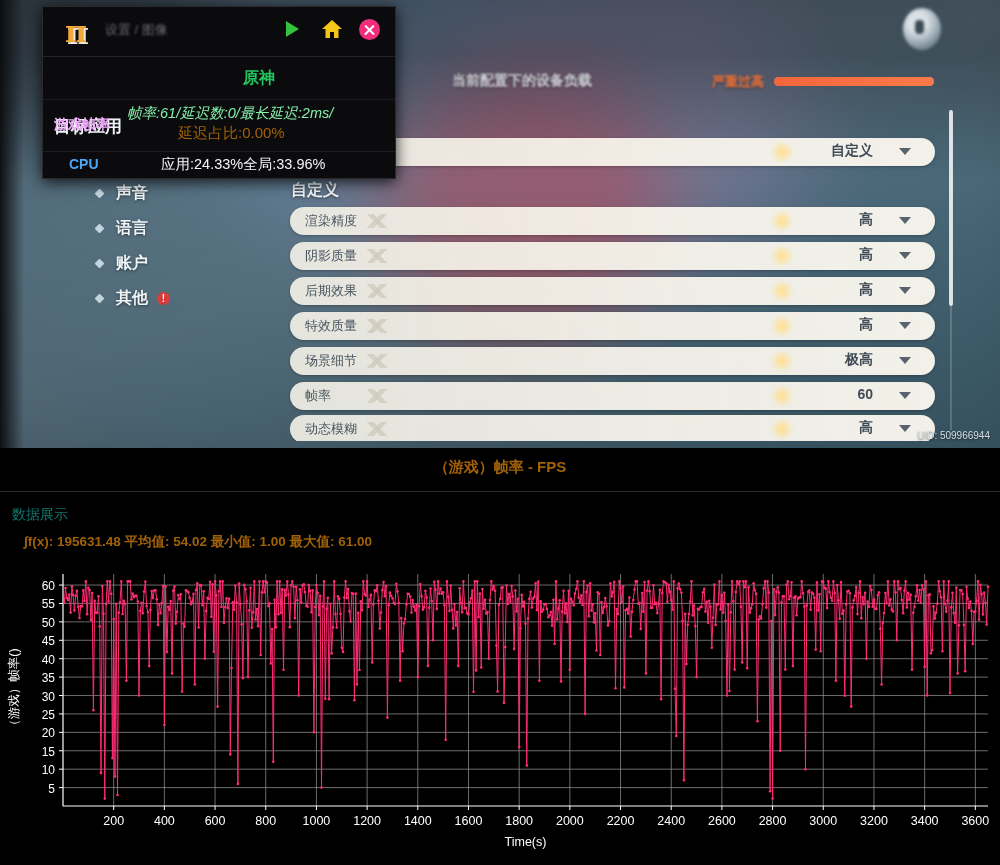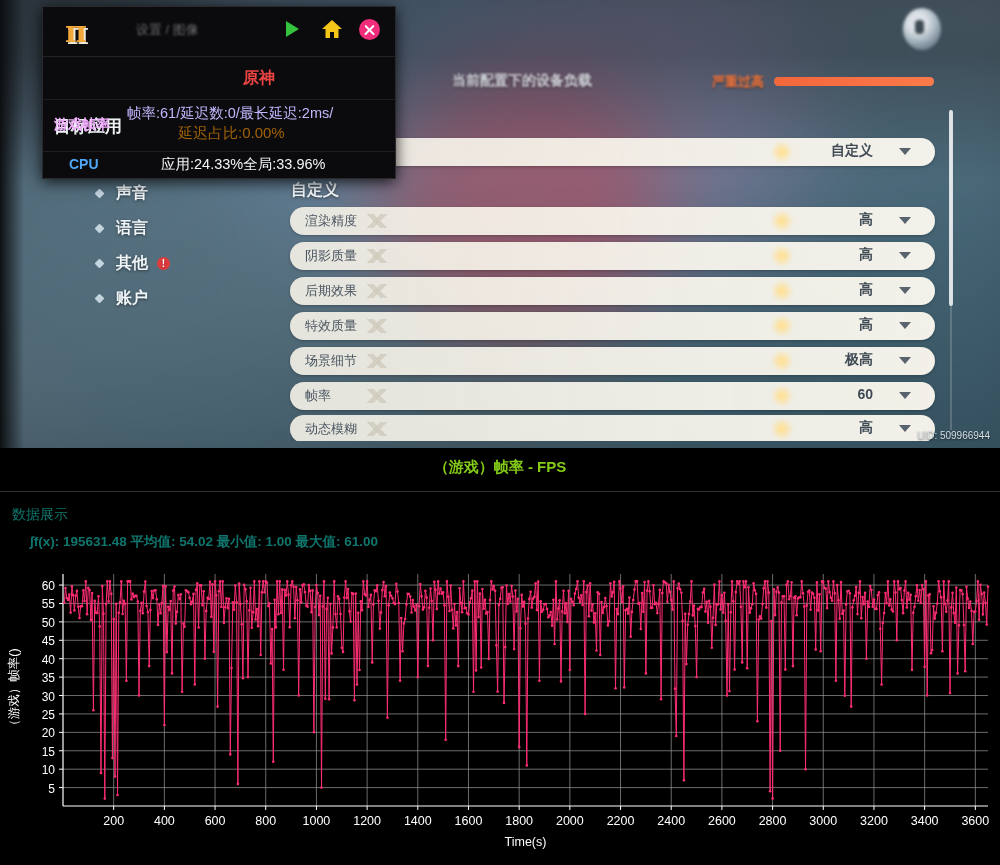--- a/index.html
+++ b/index.html
@@ -142,54 +142,53 @@
   }
   #ov-head{position:relative;height:49px;border-bottom:1px solid #232327;}
   #ov-logo{
     position:absolute;left:16px;top:8px;width:34px;height:34px;
     font-size:30px;font-weight:bold;line-height:34px;text-align:center;
     color:#f2a93b;text-shadow:2px 2px 0 #efe9dc;font-family:"DejaVu Serif",serif;
   }
   #ov-breadcrumb{
     position:absolute;left:62px;top:14px;font-size:13px;color:#6a6a70;
     filter:blur(.8px);
-    margin-left:31px;
   }
   .ov-btn{position:absolute;top:13px;cursor:pointer;}
   #btn-play{left:243px;width:0;height:0;border-left:13px solid #35c23c;border-top:8px solid transparent;border-bottom:8px solid transparent;top:14px;}
   #btn-home{left:278px;top:12px;width:22px;height:20px;}
   #btn-close{left:316px;top:12px;width:21px;height:21px;border-radius:50%;background:#ef2d7a;}
   #btn-close::before,#btn-close::after{
     content:"";position:absolute;left:4px;top:9.5px;width:13px;height:2.4px;background:#fff;border-radius:1px;
   }
   #btn-close::before{transform:rotate(45deg);}
   #btn-close::after{transform:rotate(-45deg);}
 
   #ov-row-app{position:relative;height:42px;border-bottom:1px solid #1e1e22;}
   #ov-app-key{position:absolute;left:11px;top:10px;font-size:17px;color:#eef2f5;font-weight:bold;margin-top:48px;}
-  #ov-app-val{position:absolute;left:200px;top:11px;font-size:16px;color:#ef4444;font-weight:bold;}
+  #ov-app-val{position:absolute;left:200px;top:11px;font-size:16px;color:#22c55e;font-weight:bold;}
 
   #ov-row-fps{position:relative;height:51px;border-bottom:1px solid #1e1e22;}
   #ov-fps-key{position:absolute;left:11px;top:16px;font-size:14px;color:#f0abfc;font-weight:bold;}
-  #ov-fps-l1{position:absolute;left:84px;top:4px;font-size:14.5px;color:#c4b5fd;white-space:nowrap;}
+  #ov-fps-l1{position:absolute;left:84px;top:4px;font-size:14.5px;color:#86efac;white-space:nowrap;font-style:italic;}
   #ov-fps-l2{position:absolute;left:135px;top:24px;font-size:15px;color:#a16207;white-space:nowrap;}
 
   #ov-row-cpu{position:relative;height:27px;}
   #ov-cpu-key{position:absolute;left:26px;top:4px;font-size:14px;color:#4ea6f5;font-weight:bold;}
   #ov-cpu-val{position:absolute;left:118px;top:3px;font-size:14.5px;color:#f2f5f8;white-space:nowrap;}
 
   
   #chart-panel{position:absolute;left:0;top:448px;width:1000px;height:417px;background:#000;}
   #chart-title{
     position:absolute;left:0;top:10px;width:1000px;text-align:center;
-    color:#84cc16;font-size:15px;font-weight:bold;
+    color:#a16207;font-size:15px;font-weight:bold;
   }
   #chart-divider{position:absolute;left:0;top:43px;width:1000px;height:1px;background:#2e2e2e;}
   #chart-section-label{position:absolute;left:12px;top:58px;color:#0f766e;font-size:14px;}
-  #chart-stats{position:absolute;left:30px;top:85px;color:#0f766e;font-size:13.5px;font-weight:bold;white-space:nowrap;}
+  #chart-stats{position:absolute;left:24px;top:85px;color:#a16207;font-size:13.5px;font-weight:bold;white-space:nowrap;}
   #chart-svg-wrap{position:absolute;left:0;top:118px;width:1000px;height:299px;}
   .ax-text{fill:#ffffff;font-family:"Liberation Sans",sans-serif;}
 </style>
 </head>
 <body>
 
 <div id="game-area">
   <div id="game-bg"></div>
   <div id="game-vignette"></div>
   <div id="left-dark-edge"></div>
@@ -213,26 +212,26 @@
     <div class="gs-item">
       <span class="gs-diamond"></span>
       <span>声音</span>
     </div>
     <div class="gs-item">
       <span class="gs-diamond"></span>
       <span>语言</span>
     </div>
     <div class="gs-item">
       <span class="gs-diamond"></span>
-      <span>其他</span>
-      <span class="gs-badge">!</span>
+      <span>账户</span>
     </div>
     <div class="gs-item">
       <span class="gs-diamond"></span>
-      <span>账户</span>
+      <span>其他</span>
+      <span class="gs-badge">!</span>
     </div>
   </div>
 
   <div class="set-row" style="top:138px;">
     <span class="set-deco"></span>
     <span class="set-star"></span>
     <span class="set-name" style="opacity:0">图像质量</span>
     <span class="set-val">自定义</span>
     <span class="set-caret"></span>
   </div>

